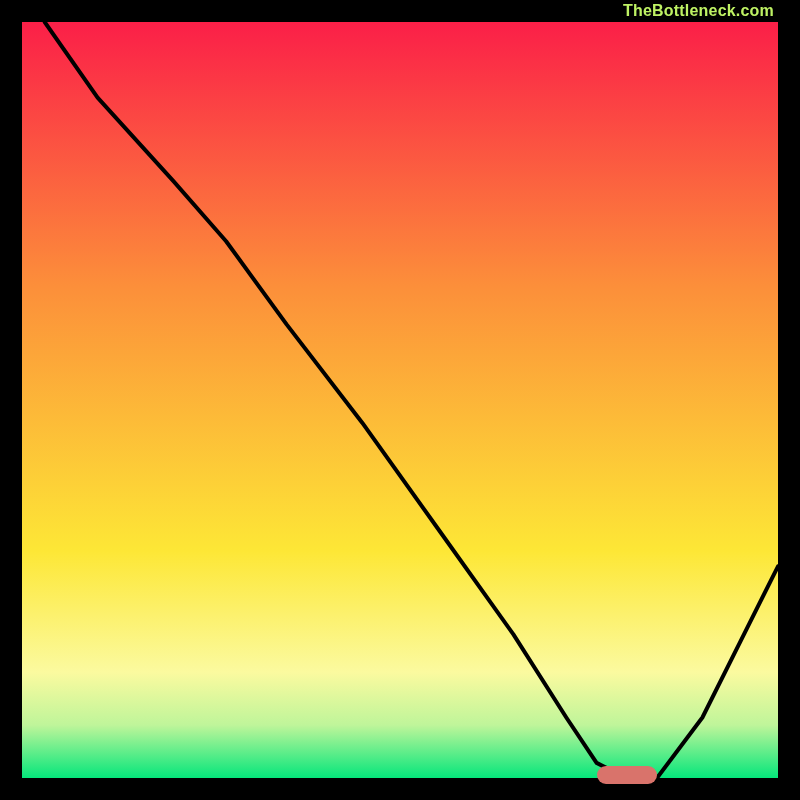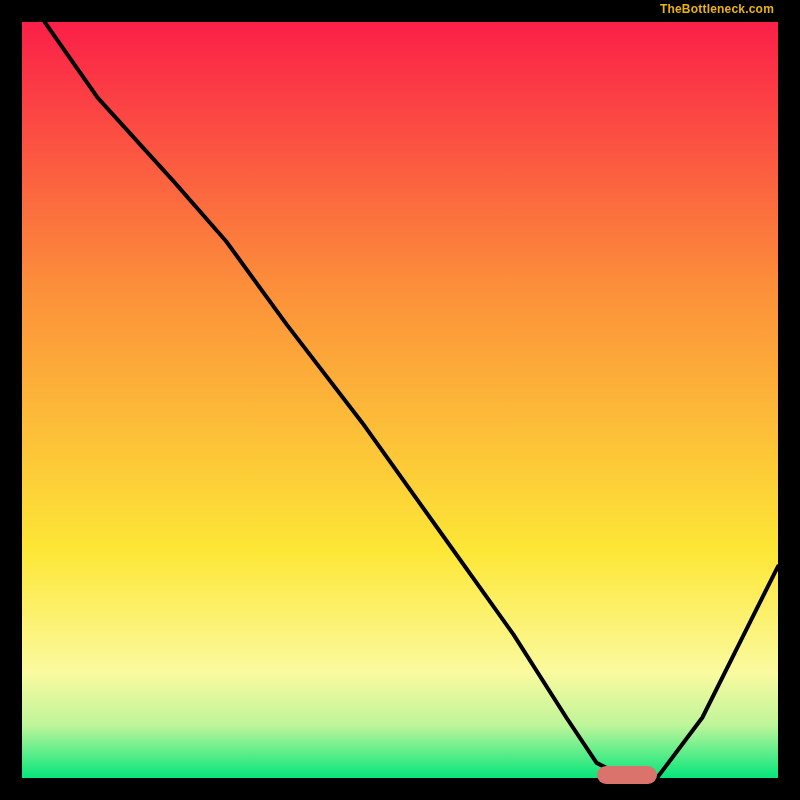--- a/index.html
+++ b/index.html
@@ -23,23 +23,23 @@
     position: absolute;
     left: 0;
     top: 0;
     width: 756px;
     height: 756px;
   }
   .attribution {
     position: absolute;
     top: 2px;
     right: 26px;
-    font-size: 12px;
+    font-size: 16px;
     font-weight: 600;
-    color: #eab308;
+    color: #bef264;
     letter-spacing: 0.2px;
   }
   
   .marker {
     position: absolute;
     height: 18px;
     border-radius: 9px;
     background: #d9736b;
   }
 </style>

